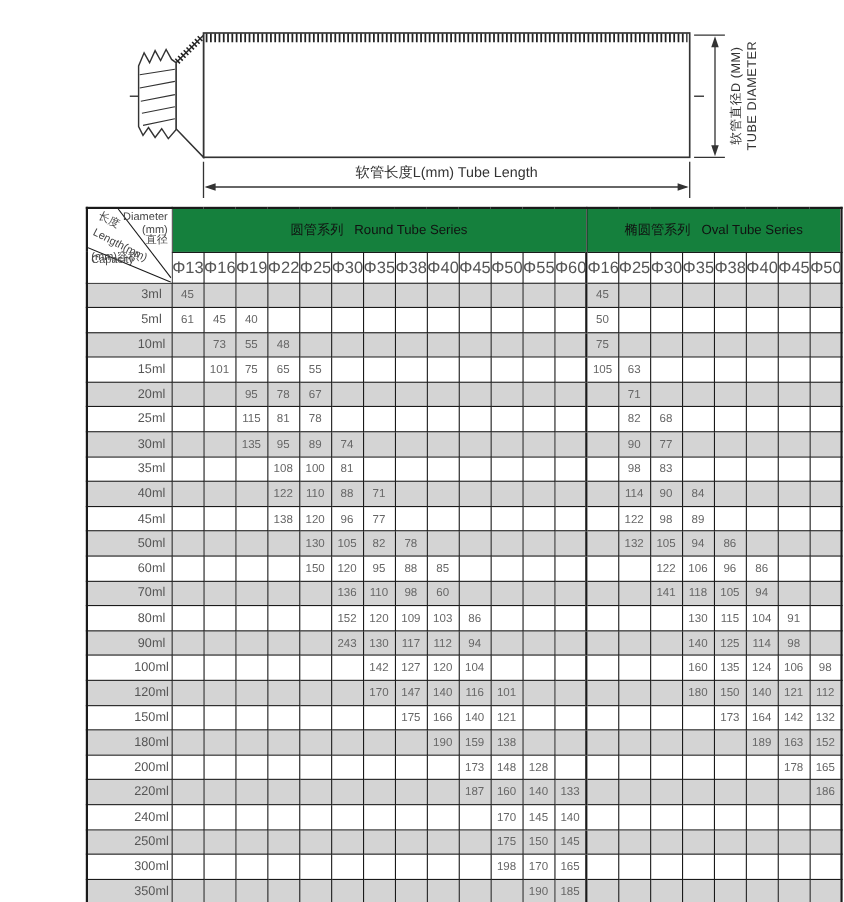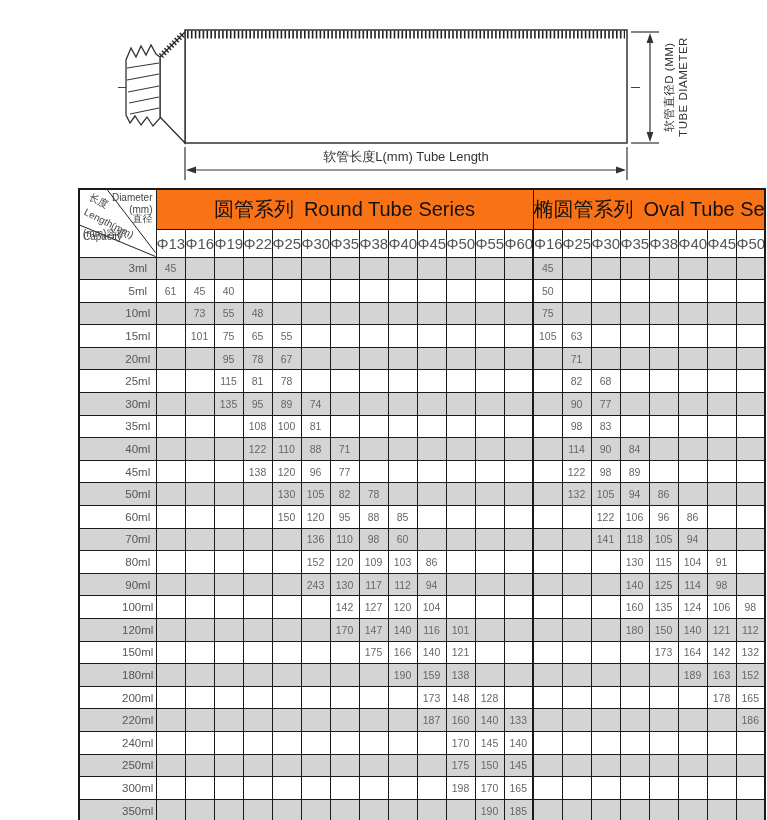--- a/index.html
+++ b/index.html
@@ -13,21 +13,21 @@
   .dim-label-v{font-size:11.5px;letter-spacing:0.5px;}
 
   
   table.spec{position:absolute;left:78px;top:188px;width:688px;
              border-collapse:collapse;table-layout:fixed;}
   table.spec th,table.spec td{border:1px solid #1a1a1a;padding:0;text-align:center;
              overflow:hidden;white-space:nowrap;}
   table.spec{border:2px solid #1a1a1a;}
   tr.series-row{height:40px;}
   tr.phi-row{height:28px;}
-  .series-title{font-size:20px;color:#111;font-weight:normal;background:#f97316;}
+  .series-title{font-size:12px;color:#111;font-weight:normal;background:#15803d;}
   .series-title .cn{margin-right:10px;}
   th.phi{font-size:15px;font-weight:normal;color:#555;background:#fff;}
   tbody td{font-size:10.5px;color:#666;height:21.6px;}
   tbody td.cap{font-size:11.5px;color:#555;padding-left:40px;}
   tbody tr:nth-child(odd) td{background:#d4d4d4;}
   tbody tr:nth-child(even) td{background:#fff;}
   
   tbody td:nth-child(15){border-left-width:2px;}
   tr.phi-row th:nth-child(14){border-left-width:2px;}
   th.oval-head{border-left-width:2px;}

